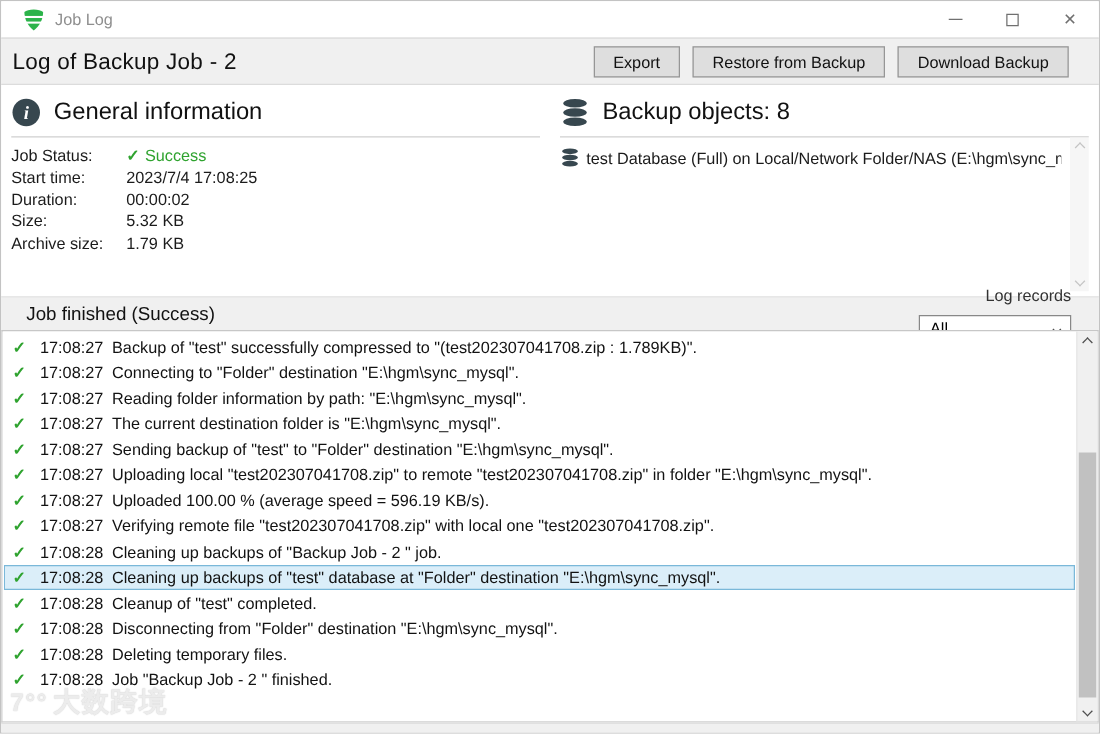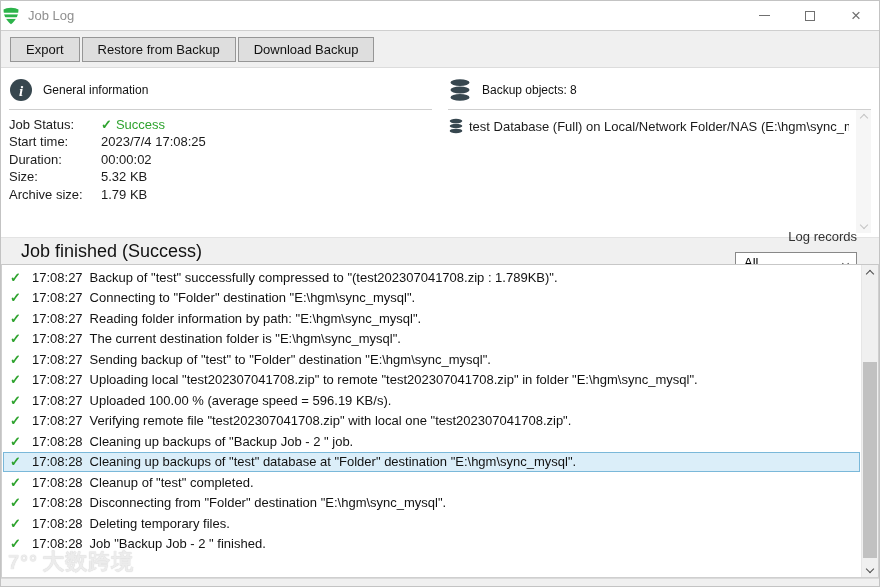--- a/index.html
+++ b/index.html
@@ -3,65 +3,65 @@
 <meta charset="utf-8">
 <style>
   * { margin:0; padding:0; box-sizing:border-box; }
   html,body { width:880px; height:587px; overflow:hidden; background:#fff;
     font-family:"Liberation Sans", sans-serif; }
   .window { width:880px; height:587px; border:1px solid #c3c3c3; background:#fff;
     display:flex; flex-direction:column; }
 
   
   .titlebar { height:30px; flex:0 0 30px; display:flex; align-items:center;
-    padding-left:0; background:#fff; border-bottom:1px solid #cfcfcf; }
+    padding-left:16px; background:#fff; border-bottom:1px solid #cfcfcf; }
   .titlebar .app-icon { width:20px; height:20px; margin-right:7px; }
   .titlebar .title { font-size:13px; color:#8f8f8f; flex:1; }
   .win-controls { display:flex; height:100%; }
   .win-btn { width:46px; height:100%; display:flex; align-items:center; justify-content:center;
     color:#666; cursor:default; }
   .glyph-min { display:inline-block; width:11px; border-top:1px solid #707070; }
   .glyph-max { display:inline-block; width:10px; height:10px; border:1px solid #707070; }
   .glyph-close { font-size:17px; line-height:1; color:#707070; }
 
   
   .header { height:37px; flex:0 0 37px; background:#f0f0f0; border-bottom:1px solid #dcdcdc;
     display:flex; align-items:center; padding:0 24px 0 9px; }
   .header h1 { font-size:18px; font-weight:400; color:#111; flex:1; letter-spacing:.2px; }
-  .hbtn { height:25px; margin-left:2px; padding:0 15px; font-size:13px; color:#111;
+  .hbtn { height:25px; margin-left:10px; padding:0 15px; font-size:13px; color:#111;
     background:#dedede; border:1px solid #969696; font-family:"Liberation Sans",sans-serif; }
   .hbtn:first-of-type { margin-left:0; }
 
   
   .content { height:169px; flex:0 0 169px; display:flex; background:#fff; padding:8px 8px 0 8px; gap:16px; }
   .panel { flex:1 1 0; position:relative; min-width:0; }
   .sec-head { display:flex; align-items:center; gap:10px; padding:2px 0 7px 0;
     border-bottom:1px solid #cfcfcf; }
-  .sec-head h2 { font-size:12px; font-weight:400; color:#111; }
+  .sec-head h2 { font-size:19px; font-weight:400; color:#111; }
   .sec-icon { width:24px; height:24px; flex:0 0 24px; }
   .info-grid { display:grid; grid-template-columns:92px 1fr; margin-top:6px;
     font-size:13px; line-height:17.4px; color:#1b1b1b; }
   .check { color:#2fa32f; font-weight:bold; font-size:13px; }
   .success-text { color:#2fa32f; margin-left:4px; }
   .obj-item { display:flex; align-items:center; gap:5px; margin-top:8px; padding-right:22px; }
   .obj-item .db-sm { width:16px; height:16px; flex:0 0 16px; }
   .obj-text { font-size:13px; color:#1b1b1b; white-space:nowrap; overflow:hidden; }
   .mini-sb { position:absolute; right:0; top:34px; bottom:4px; width:15px; background:#f6f6f6;
     display:flex; flex-direction:column; justify-content:space-between; align-items:center;
     padding:5px 0; }
   .chev { display:inline-block; width:6px; height:6px;
     border-right:1.4px solid #4d4d4d; border-bottom:1.4px solid #4d4d4d; }
   .chev.up { transform:rotate(-135deg); }
   .chev.down { transform:rotate(45deg); }
   .chev.faint { border-color:#c4c4c4; }
 
   
   .log-bar { height:27px; flex:0 0 27px; background:#f0f0f0; border-top:1px solid #e3e3e3;
     display:flex; align-items:center; padding:0 22px 0 20px; }
-  .log-bar .lb-title { font-size:18px; color:#111; flex:1; }
+  .log-bar .lb-title { font-size:15px; color:#111; flex:1; }
   .log-bar .lb-filter { display:flex; align-items:flex-end; gap:8px;flex-direction:column; }
   .lb-filter label { font-size:13px; color:#333; }
   .select { width:122px; height:22px; background:#fff; border:1px solid #888;
     display:flex; align-items:center; padding:0 8px; position:relative; }
   .select .sel-value { font-size:13px; color:#000; }
   .select .chev { position:absolute; right:8px; top:8px; width:5px; height:5px; }
 
   
   .log-area { height:314px; flex:0 0 314px; position:relative;
     border:1px solid #cfcfcf; border-top:1px solid #c7c7c7; background:#fff; }
@@ -103,20 +103,21 @@
       <div class="win-btn">
           <span class="glyph-max"></span>
         </div>
       <div class="win-btn">
           <span class="glyph-close">×</span>
         </div>
     </div>
   </div>
 
   <div class="header">
+    <h1>Log of Backup Job - 2</h1>
     <button class="hbtn">Export</button>
     <button class="hbtn">Restore from Backup</button>
     <button class="hbtn">Download Backup</button>
   </div>
 
   <div class="content">
 
     <div class="panel">
       <div class="sec-head">
         <svg class="sec-icon" viewBox="0 0 24 24">

